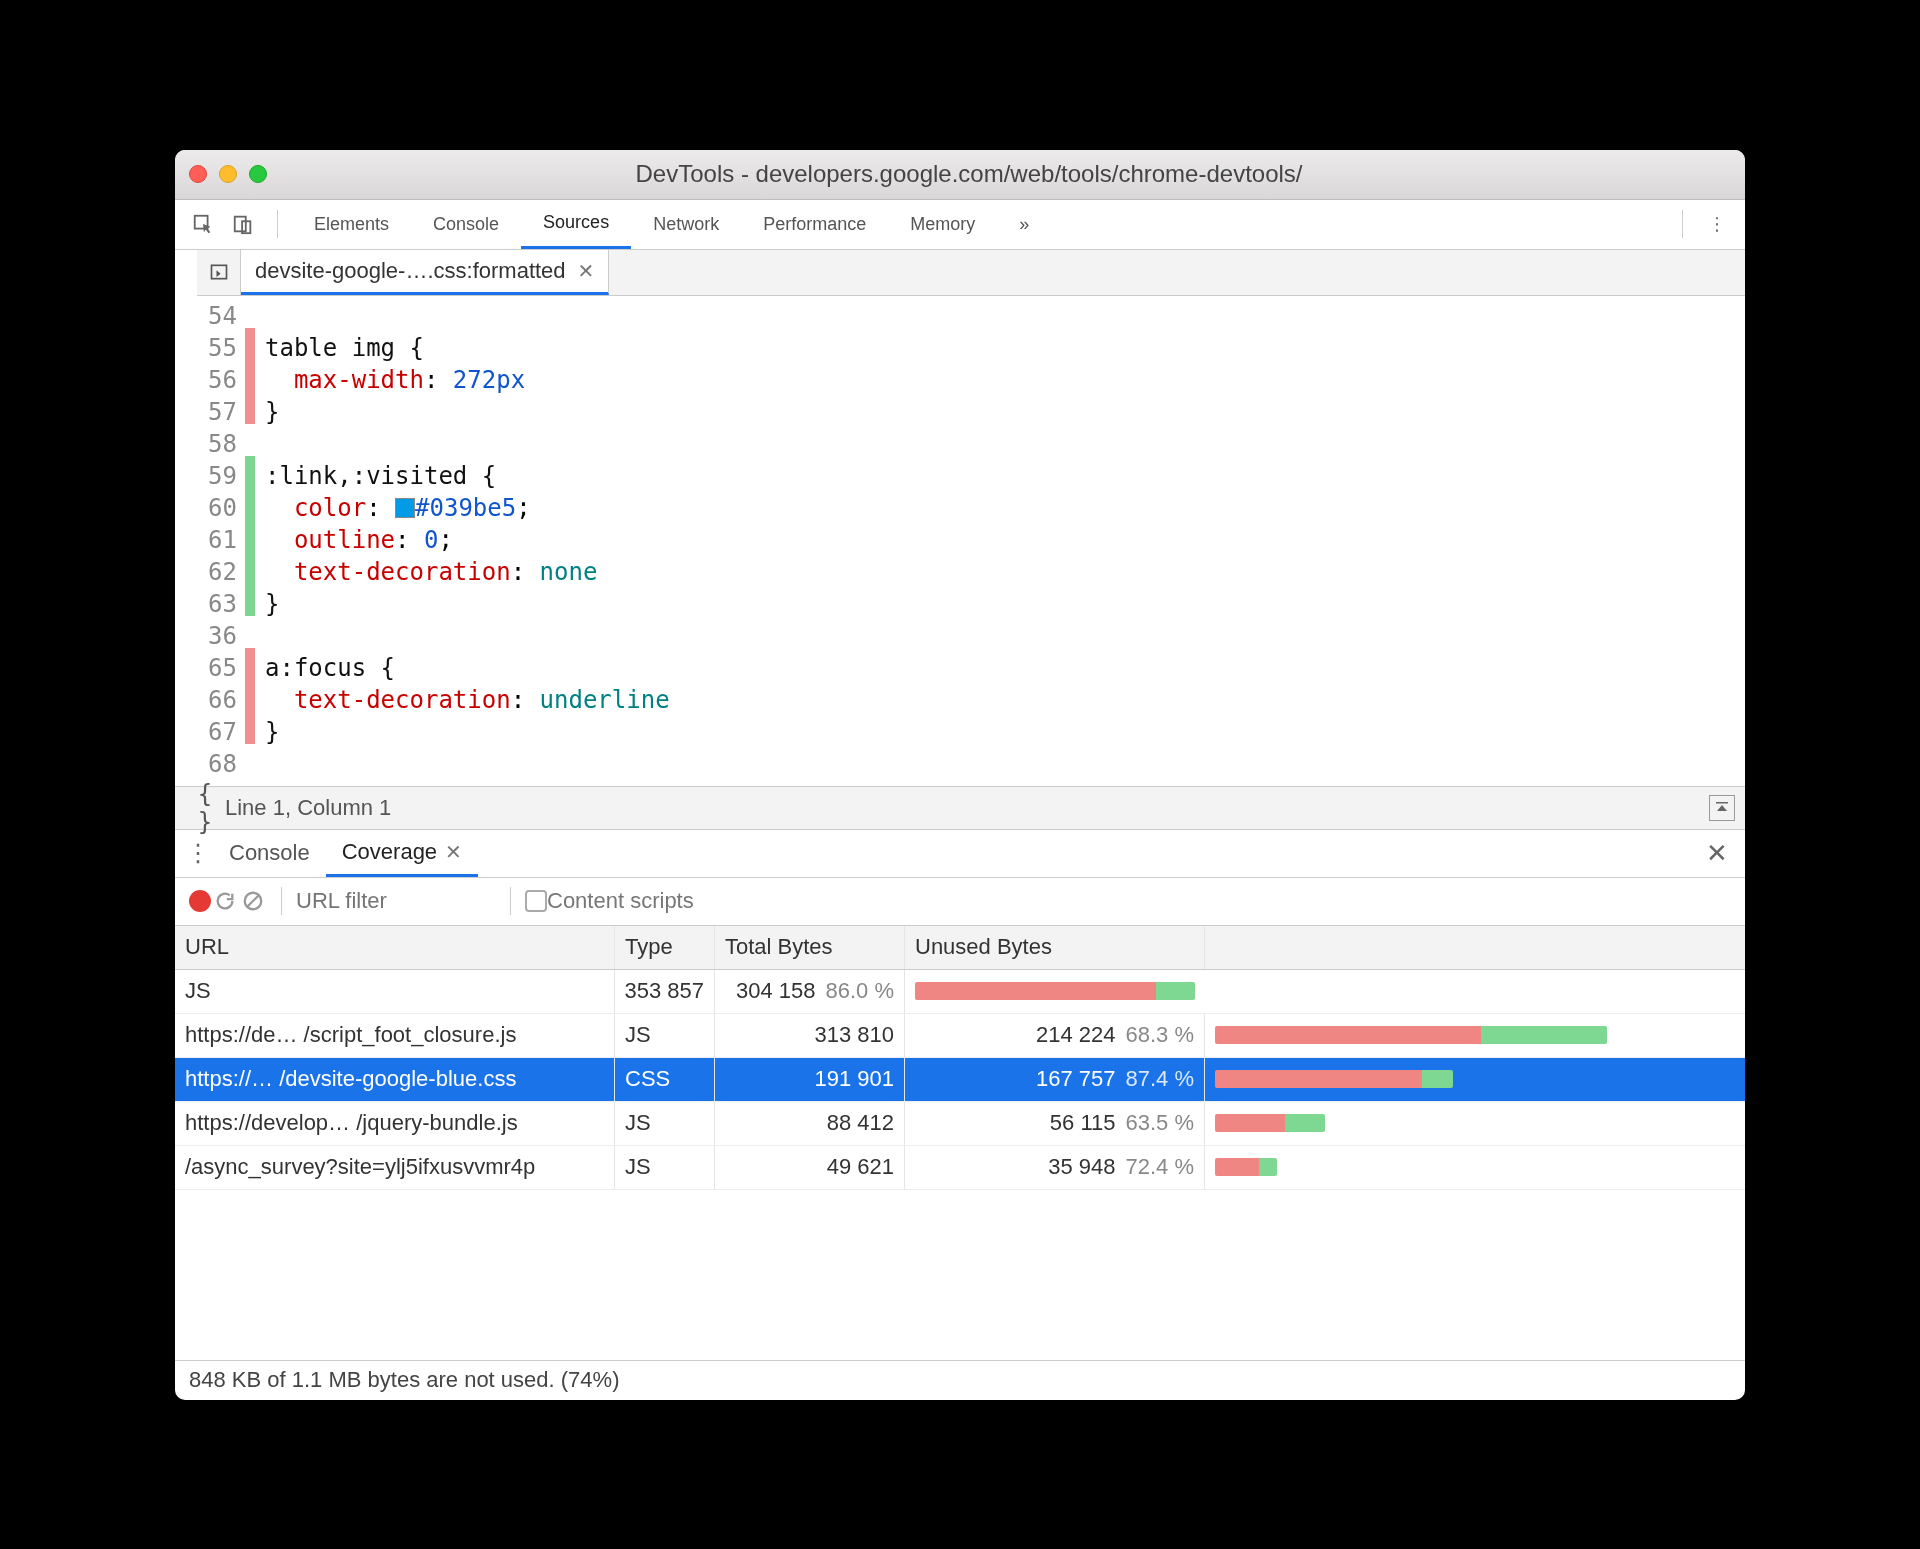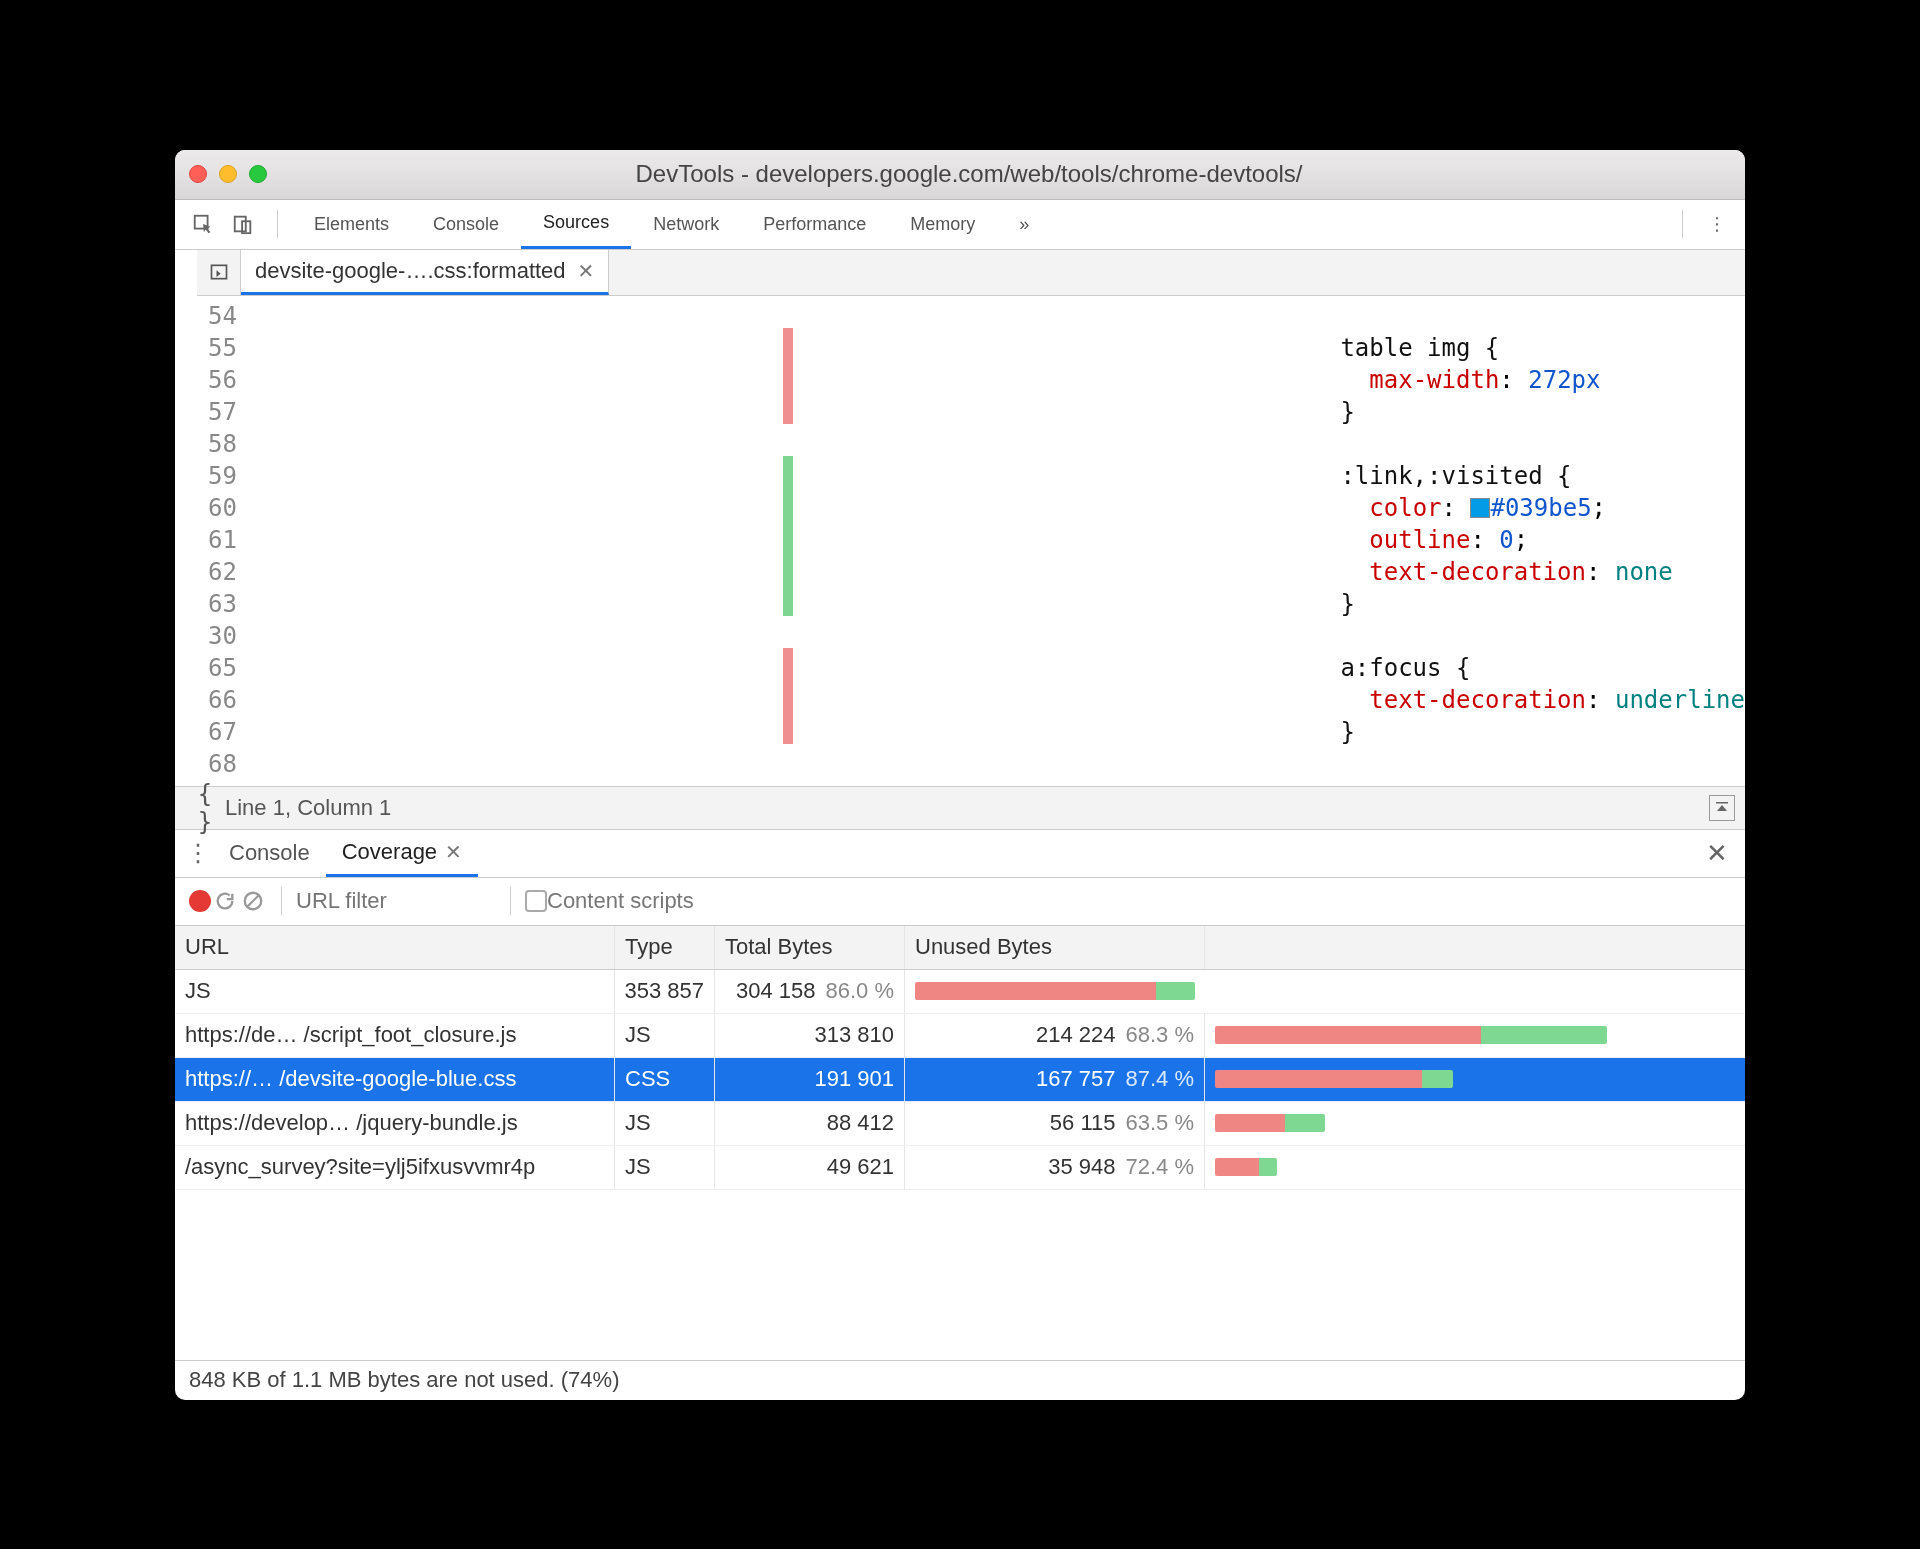--- a/index.html
+++ b/index.html
@@ -60,21 +60,21 @@
     align-items:center;
     font-size:22px;
     color:#333;
     background:#f3f3f3;
     margin-left:22px;
   }
   .file-tabs .nav-ico { width:44px; display:flex; align-items:center; justify-content:center; border-right:1px solid #ccc; height:100%;}
   .file-tabs .ftab { height:100%; display:flex; align-items:center; padding:0 14px; background:#fff; border-right:1px solid #ccc; border-bottom:3px solid #1a73e8; gap:12px;}
   .file-tabs .ftab .x { color:#777; font-size:20px;}
   
-  .code-area { flex:0 0 auto; height:490px; display:flex; font-family: Menlo, Consolas, monospace; font-size:24px; overflow:hidden; background:#fff;justify-content:space-between;}
+  .code-area { flex:0 0 auto; height:490px; display:flex; font-family: Menlo, Consolas, monospace; font-size:24px; overflow:hidden; background:#fff;}
   .gutter { width:70px; background:#fff; text-align:right; color:#888; padding:4px 8px 0 0; line-height:32px;}
   .marks  { width:10px; }
   .marks div { height:32px; }
   .m-red   { background:#ef8f8f; }
   .m-green { background:#7ed491; }
   .code-lines { padding:4px 0 0 10px; line-height:32px; white-space:pre; }
   .sel   { color:#111; }
   .prop  { color:#c80000; }
   .val   { color:#1155cc; }
   .kw    { color:#008080; }
@@ -200,21 +200,21 @@
         <div>54</div>
         <div>55</div>
         <div>56</div>
         <div>57</div>
         <div>58</div>
         <div>59</div>
         <div>60</div>
         <div>61</div>
         <div>62</div>
         <div>63</div>
-        <div>30</div>
+        <div>36</div>
         <div>65</div>
         <div>66</div>
         <div>67</div>
         <div>68</div>
       </div>
     <div class="marks" id="marks">
         <div></div>
         <div class="m-red"></div>
         <div class="m-red"></div>
         <div class="m-red"></div>

